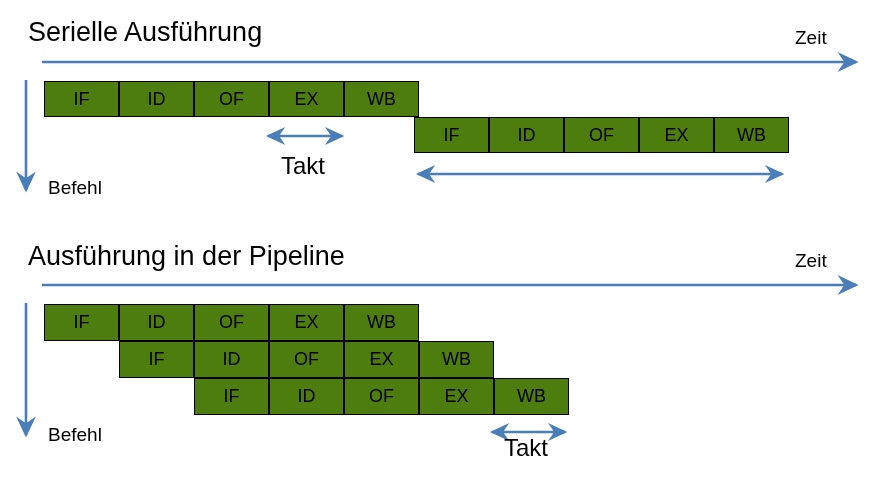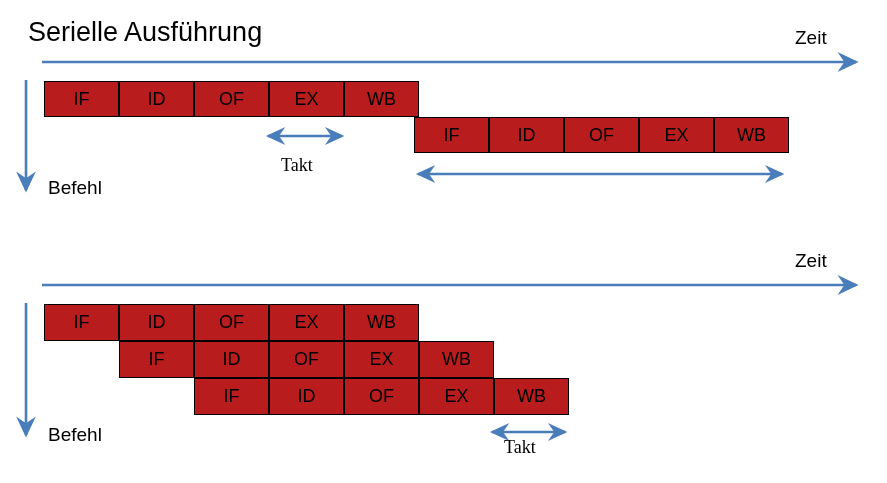--- a/index.html
+++ b/index.html
@@ -30,29 +30,28 @@
     white-space: nowrap;
   }
   .axis-label {
     position: absolute;
     font-size: 19px;
     line-height: 20px;
     white-space: nowrap;
   }
   .cap-label {
     position: absolute;
-    font-size: 18px;
+    font-size: 24px;
     line-height: 21px;
     white-space: nowrap;
-    font-family: Liberation Serif, serif;
   }
   .stage-box {
     position: absolute;
     box-sizing: border-box;
-    background: #b91c1c;
+    background: #4d7c0f;
     border: 1.6px solid #000000;
     display: flex;
     align-items: center;
     justify-content: center;
     font-size: 18px;
     color: #000000;
   }
   .svg-layer {
     position: absolute;
     left: 0; top: 0;
@@ -108,20 +107,21 @@
 
   <div class="stage-box" style="left:414px; top:117px; width:75px; height:36px;">IF</div>
   <div class="stage-box" style="left:489px; top:117px; width:75px; height:36px;">ID</div>
   <div class="stage-box" style="left:564px; top:117px; width:75px; height:36px;">OF</div>
   <div class="stage-box" style="left:639px; top:117px; width:75px; height:36px;">EX</div>
   <div class="stage-box" style="left:714px; top:117px; width:75px; height:36px;">WB</div>
 
   <div class="cap-label" style="left:281px; top:155px;">Takt</div>
 
 
+  <div class="section-title" style="left:28px; top:240px;">Ausführung in der Pipeline</div>
 
   <div class="axis-label" style="left:795px; top:251px;">Zeit</div>
 
   <div class="axis-label" style="left:48px; top:425px;">Befehl</div>
 
   <div class="stage-box" style="left:44px;  top:304px; width:75px; height:37px;">IF</div>
   <div class="stage-box" style="left:119px; top:304px; width:75px; height:37px;">ID</div>
   <div class="stage-box" style="left:194px; top:304px; width:75px; height:37px;">OF</div>
   <div class="stage-box" style="left:269px; top:304px; width:75px; height:37px;">EX</div>
   <div class="stage-box" style="left:344px; top:304px; width:75px; height:37px;">WB</div>

